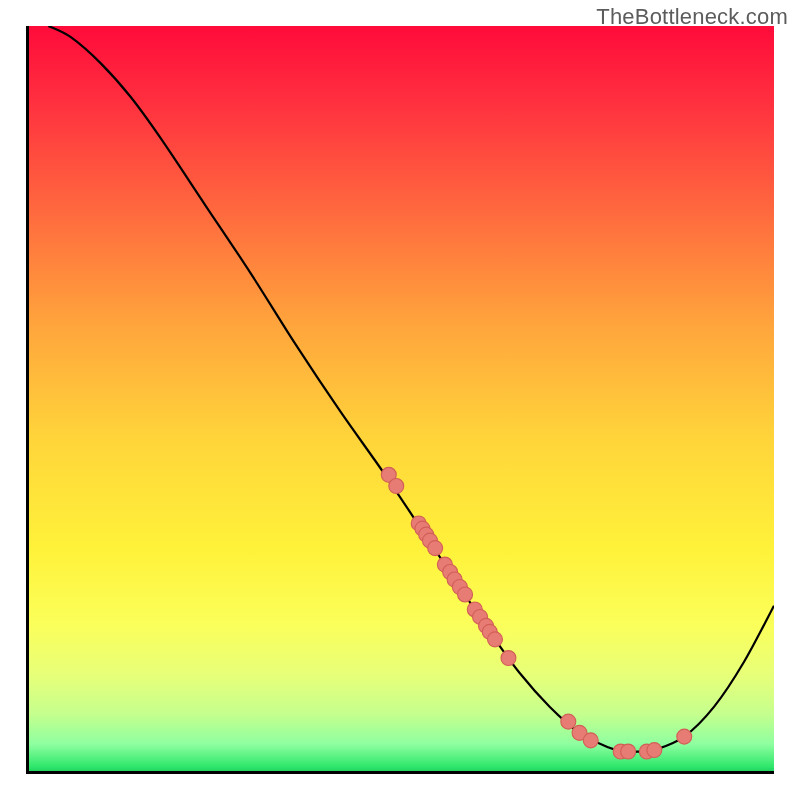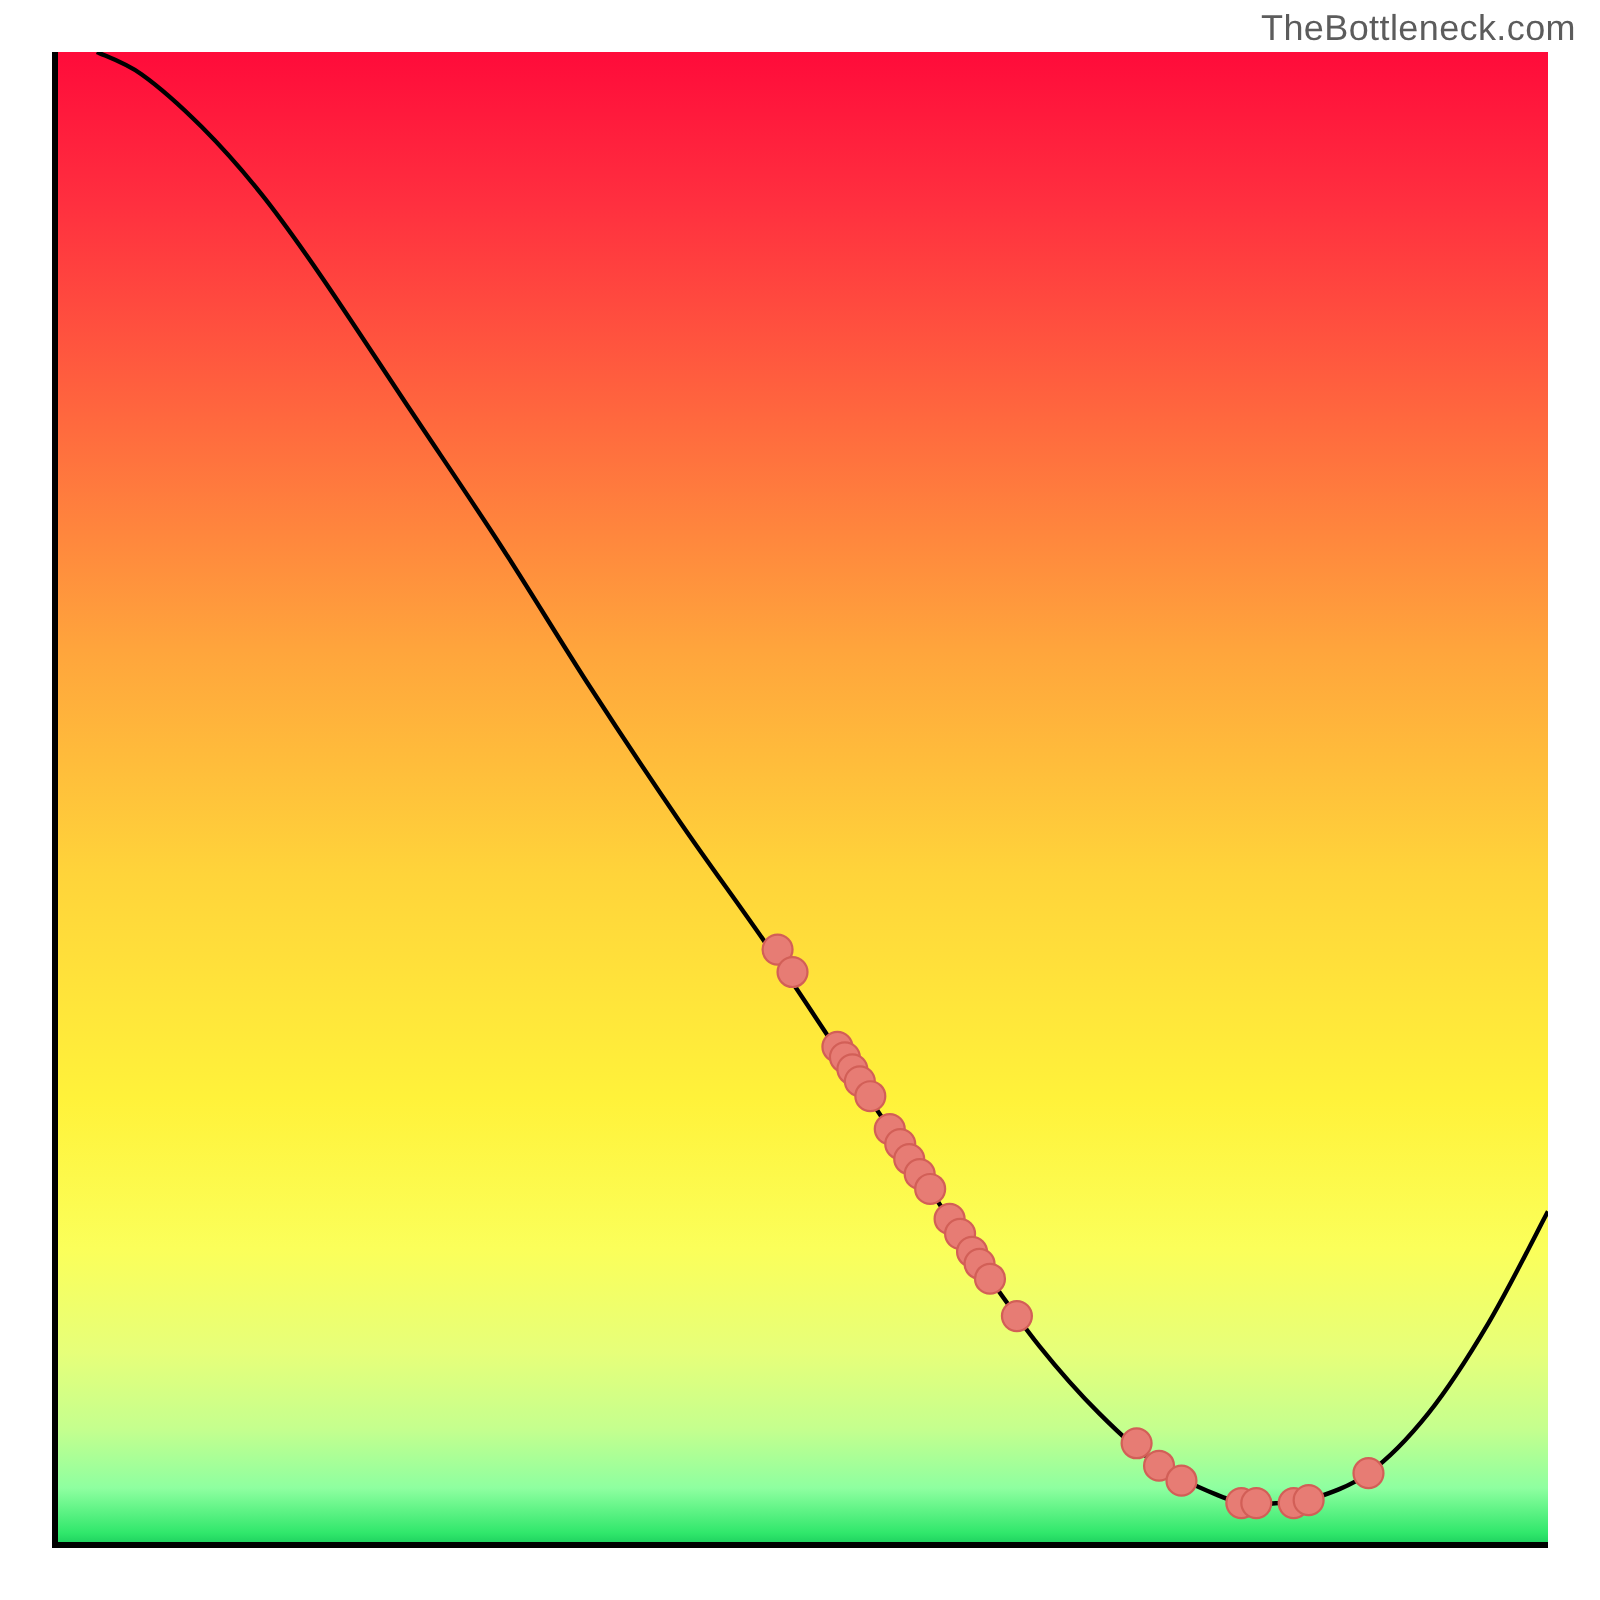--- a/index.html
+++ b/index.html
@@ -14,21 +14,21 @@
   .frame {
     position: relative;
     width: 800px;
     height: 800px;
   }
   .watermark {
     position: absolute;
     top: 4px;
     right: 12px;
     color: #5c5c5c;
-    font-size: 18px;
+    font-size: 22px;
     font-weight: 500;
     letter-spacing: 0.2px;
     z-index: 10;
   }
   .plot-area {
     position: absolute;
     left: 26px;
     top: 26px;
     width: 748px;
     height: 748px;

